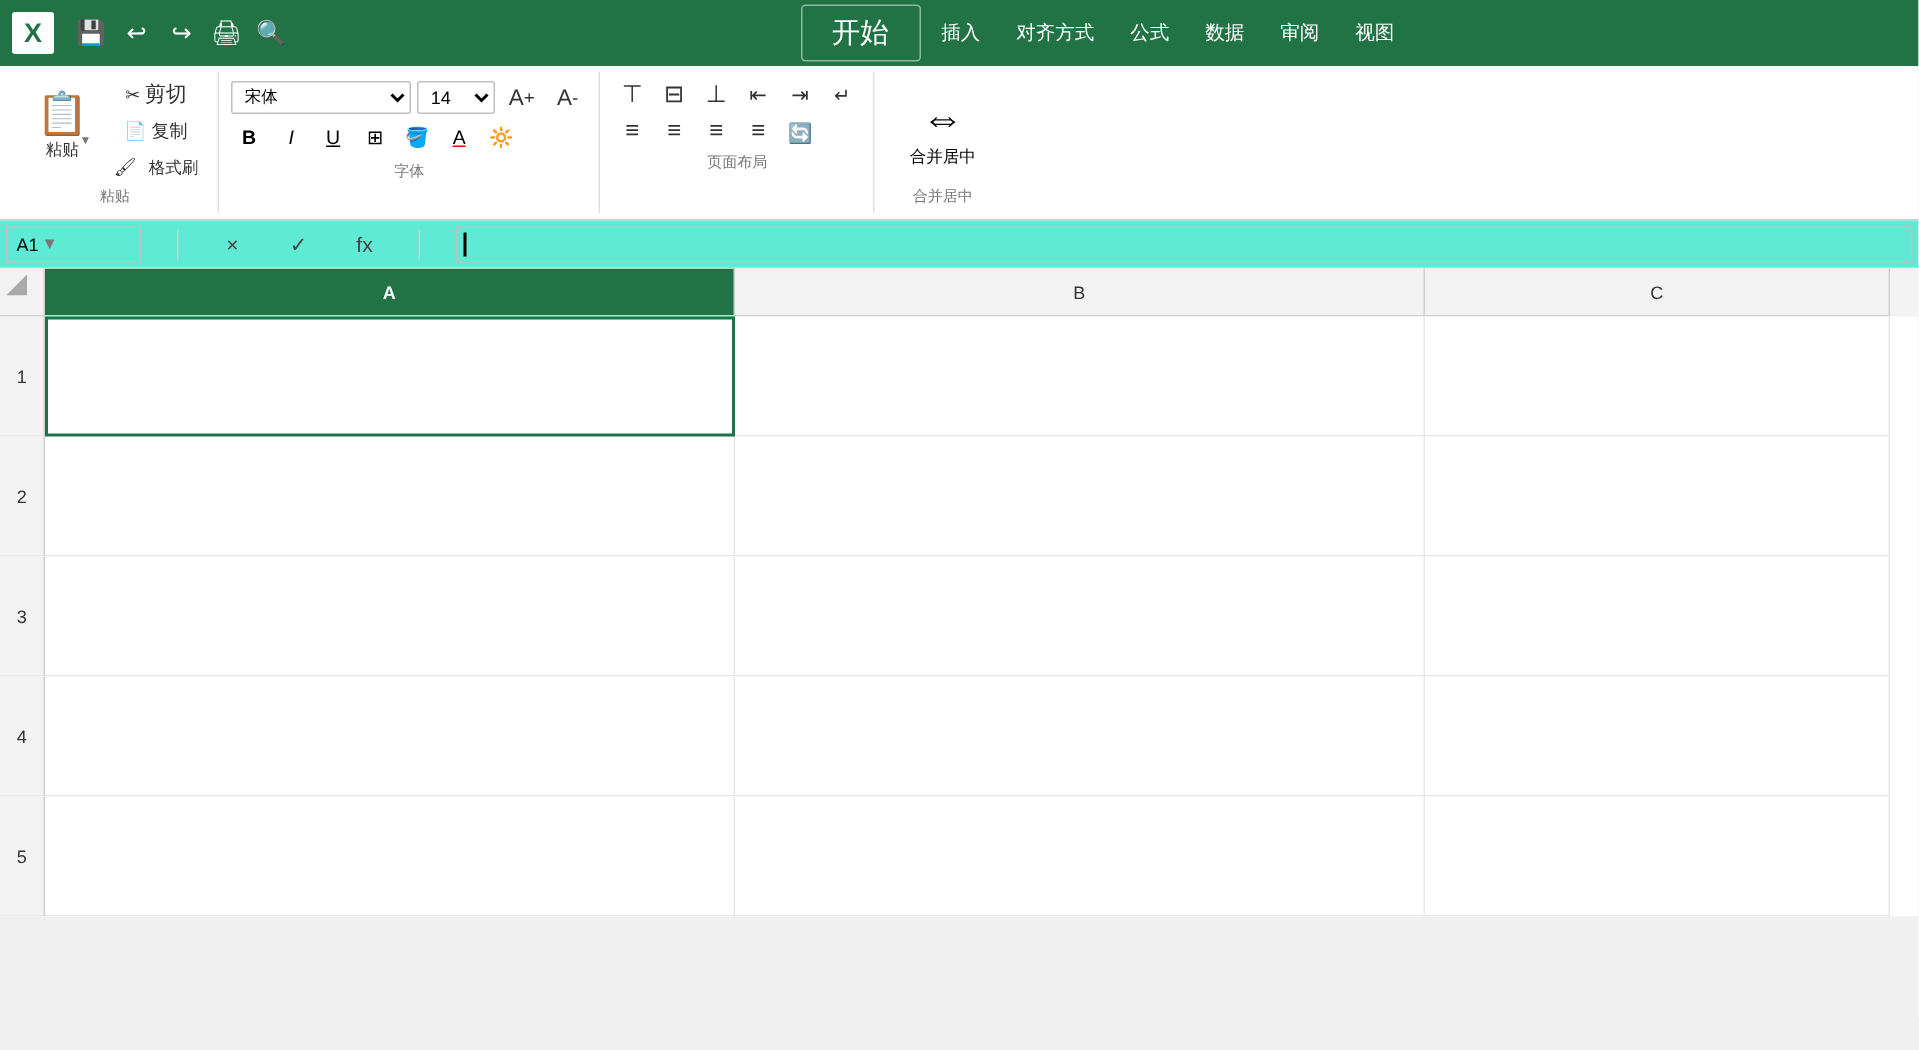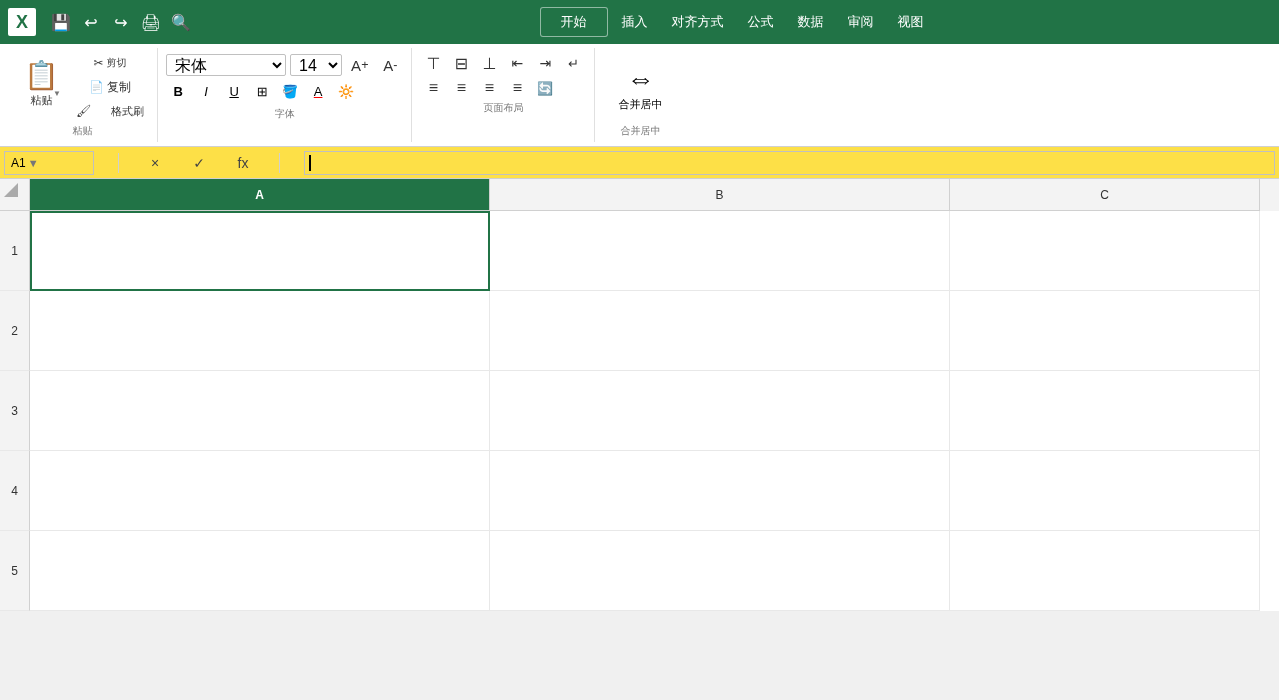--- a/index.html
+++ b/index.html
@@ -32,21 +32,21 @@
     .title-bar-quick {
       display: flex; align-items: center; gap: 4px; margin-left: 4px;
     }
     .qb { width: 26px; height: 26px; color: #fff; font-size: 16px; display: flex; align-items: center; justify-content: center; cursor: pointer; border-radius: 2px; }
     .green-btn {
       background: #217346;
       color: #fff;
       border: 1px solid rgba(255,255,255,0.5);
       padding: 5px 20px;
       border-radius: 3px;
-      font-size: 13px;
+      font-size: 19px;
       cursor: pointer;
     }
 
     
     .ribbon {
       background: #ffffff;
       border-bottom: 1px solid #d0d0d0;
     }
     .ribbon-content {
       display: flex;
@@ -115,30 +115,30 @@
       padding: 2px 0;
     }
     .font-row {
       display: flex;
       align-items: center;
       gap: 4px;
     }
     .font-select {
       width: 120px;
       height: 22px;
-      font-size: 16px;
+      font-size: 11px;
       border: 1px solid #c0c0c0;
       border-radius: 2px;
       padding: 0 4px;
       background: #fff;
     }
     .font-size-select {
       width: 52px;
       height: 22px;
-      font-size: 16px;
+      font-size: 12px;
       border: 1px solid #c0c0c0;
       border-radius: 2px;
       padding: 0 4px;
       background: #fff;
     }
     .format-btn {
       width: 24px; height: 24px;
       display: flex; align-items: center; justify-content: center;
       font-size: 13px;
       cursor: pointer;
@@ -159,21 +159,21 @@
       display: flex;
       gap: 2px;
     }
 
     
     .formula-bar {
       display: flex;
       align-items: center;
       height: 32px;
       border-bottom: 1px solid #d0d0d0;
-      background: #fde047;
+      background: #5eead4;
       padding: 0 4px;
       gap: 20px;
       text-align: center;
     }
     .cell-ref-box {
       width: 90px;
       height: 24px;
       border: 1px solid #c0c0c0;
       font-size: 12px;
       padding: 0 6px;
@@ -331,29 +331,29 @@
 
         <div class="rb-large" style="position:relative;">
           <div class="icon-big">📋</div>
           <div class="label">粘贴</div>
           <div style="position:absolute;bottom:16px;right:6px;font-size:8px;color:#777">▼</div>
         </div>
 
         <div style="display:flex;flex-direction:column;gap:2px;justify-content:center;">
           <div class="rb-small">
             <span>✂</span>
-            <span style="font-size:10px;margin-left:3px;">剪切</span>
+            <span style="font-size:14px;margin-left:3px;">剪切</span>
           </div>
           <div class="rb-small">
             <span>📄</span>
             <span style="font-size:12px;margin-left:3px;">复制</span>
           </div>
           <div class="rb-small">
             <span>🖌</span>
-            <span style="font-size:11px;margin-left:20px;">格式刷</span>
+            <span style="font-size:11px;margin-left:8px;">格式刷</span>
           </div>
         </div>
       </div>
       <div class="ribbon-group-label">粘贴</div>
     </div>
 
     <div class="ribbon-group" style="min-width:200px;">
       <div class="font-controls">
         <div class="font-row">
           <select class="font-select">

